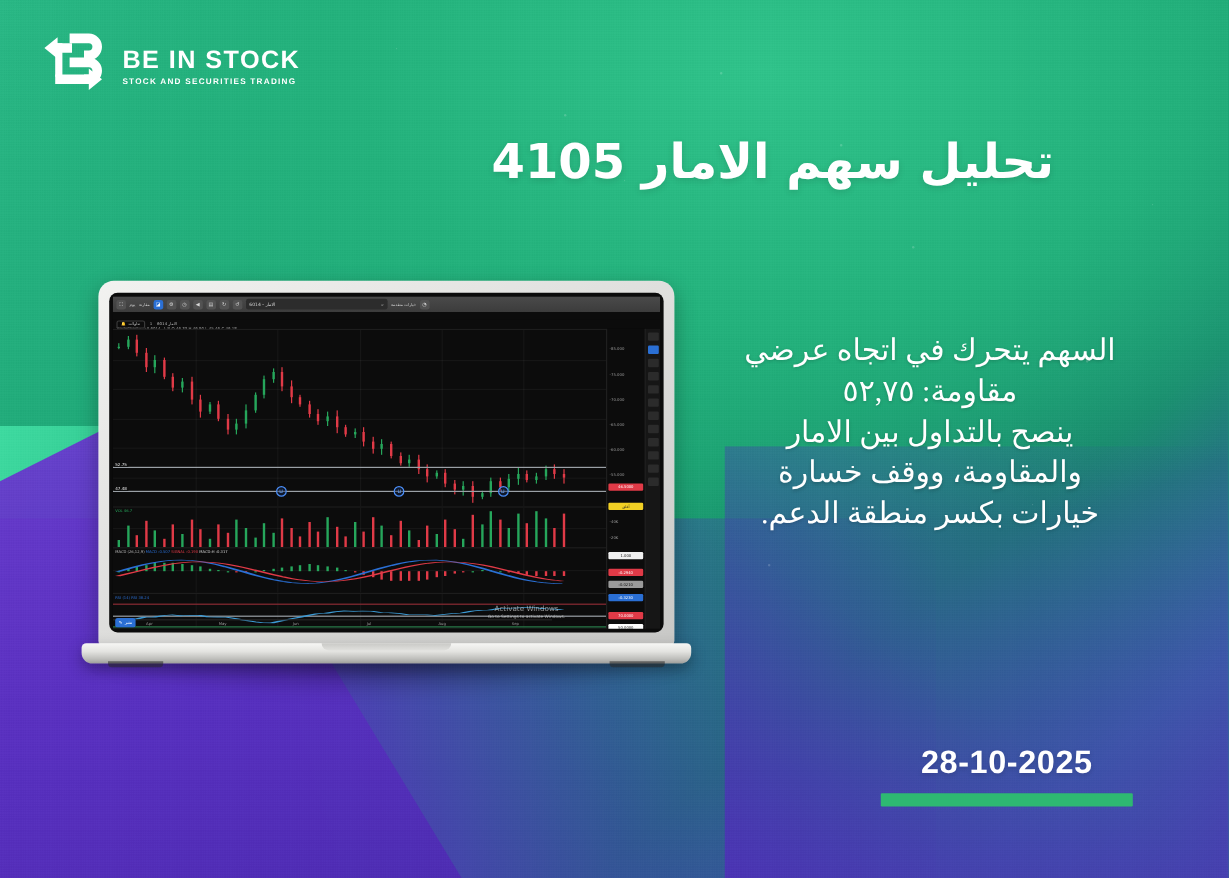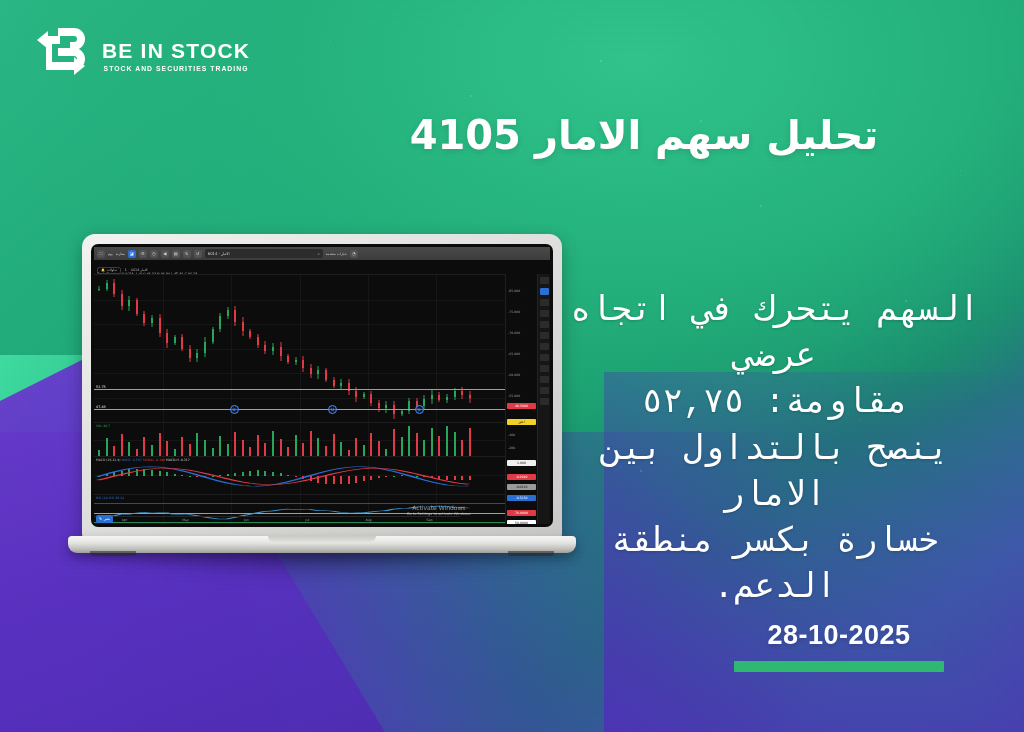--- a/index.html
+++ b/index.html
@@ -40,21 +40,21 @@
   }
   .bg-noise {
     position:absolute; inset:0; opacity:.16;
     background-image:
       repeating-linear-gradient(0deg, rgba(255,255,255,.055) 0 1px, rgba(0,0,0,.04) 1px 2px),
       repeating-linear-gradient(90deg, rgba(255,255,255,.05) 0 1px, rgba(0,0,0,.035) 1px 2px);
   }
   .sparkle { position:absolute; background:rgba(255,255,255,.5); border-radius:50%; }
 
   
-  #logo { position:absolute; left:34px; top:26px; z-index:5; display:flex; align-items:center; gap:12px;text-align:center; }
+  #logo { position:absolute; left:34px; top:26px; z-index:5; display:flex; align-items:center; gap:12px; }
   .logo-mark { width:56px; height:58px; position:relative; }
   .logo-text-wrap { padding-top:2px; }
   .logo-title {
     color:#fff; font-weight:bold; font-size:21px; letter-spacing:1.2px;
     font-family:"Liberation Sans", sans-serif; line-height:1;
   }
   .logo-sub {
     color:#fff; font-size:6.8px; letter-spacing:1.05px; margin-top:4px; font-weight:bold;
     font-family:"Liberation Sans", sans-serif;
   }
@@ -63,24 +63,24 @@
   #headline {
     position:absolute; right:36px; left:300px; top:112px; z-index:5;
     text-align:center; color:#fff; font-weight:bold;
     font-size:40px; line-height:1.15; direction:rtl;
     font-family:"DejaVu Sans", sans-serif;
     text-shadow:0 2px 6px rgba(0,0,0,.12);
   }
 
   
   #analysis {
-    position:absolute; right:34px; top:288px; width:430px; z-index:5;
+    position:absolute; right:34px; top:276px; width:430px; z-index:5;
     text-align:center; direction:rtl; color:#fff;
-    font-size:34px; line-height:1.36;
-    font-family:Liberation Mono, monospace;
+    font-size:25px; line-height:1.36;
+    font-family:Liberation Serif, serif;
     text-shadow:0 1px 3px rgba(0,0,0,.18);
   }
   #analysis p { margin:0; }
 
   
   #date-block { position:absolute; right:80px; top:620px; z-index:5; text-align:center; }
   .date-text {
     color:#fff; font-weight:bold; font-size:27px; letter-spacing:.5px;
     font-family:"Liberation Sans", sans-serif;
     text-shadow:0 2px 4px rgba(0,0,0,.15);
@@ -242,21 +242,22 @@
     <div class="logo-sub">STOCK AND SECURITIES TRADING</div>
   </div>
 </div>
 
 <div id="headline">تحليل سهم الامار 4105</div>
 
 <div id="analysis">
   <p>السهم يتحرك في اتجاه عرضي</p>
   <p>مقاومة: ٥٢,٧٥</p>
   <p>ينصح بالتداول بين الامار</p>
-  <p>خسارة بكسر منطقة الدعم.</p>
+  <p>والمقاومة، ووقف خسارة</p>
+  <p>خيارات بكسر منطقة الدعم.</p>
 </div>
 
 <div id="date-block">
   <div class="date-text">28-10-2025</div>
   <div class="date-rule"></div>
 </div>
 
 <div id="laptop">
   <div class="laptop-shadow"></div>
 

